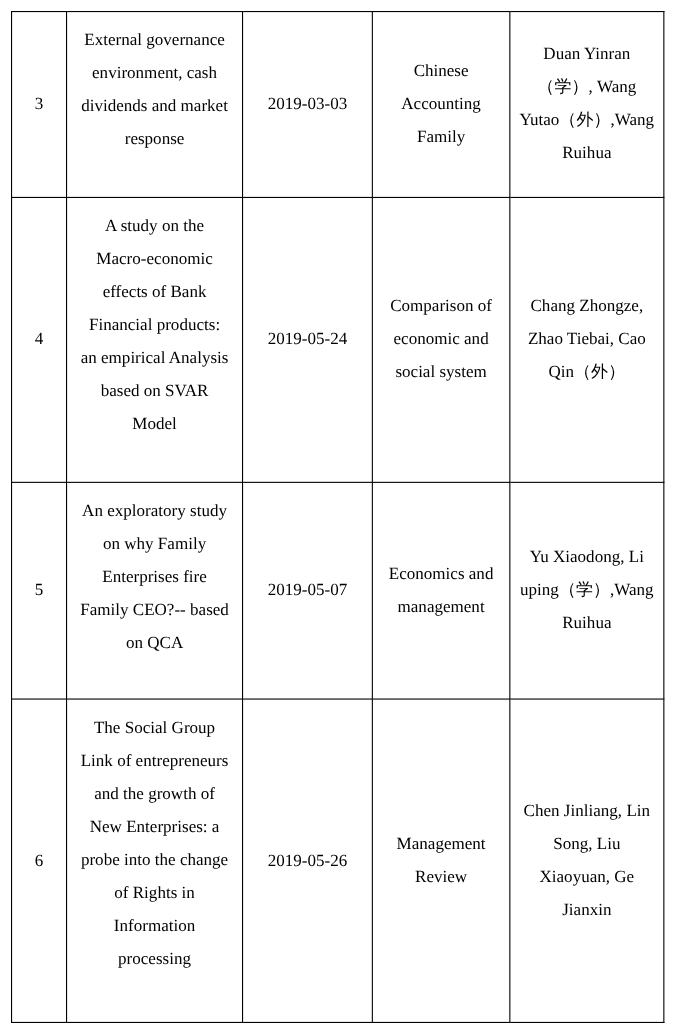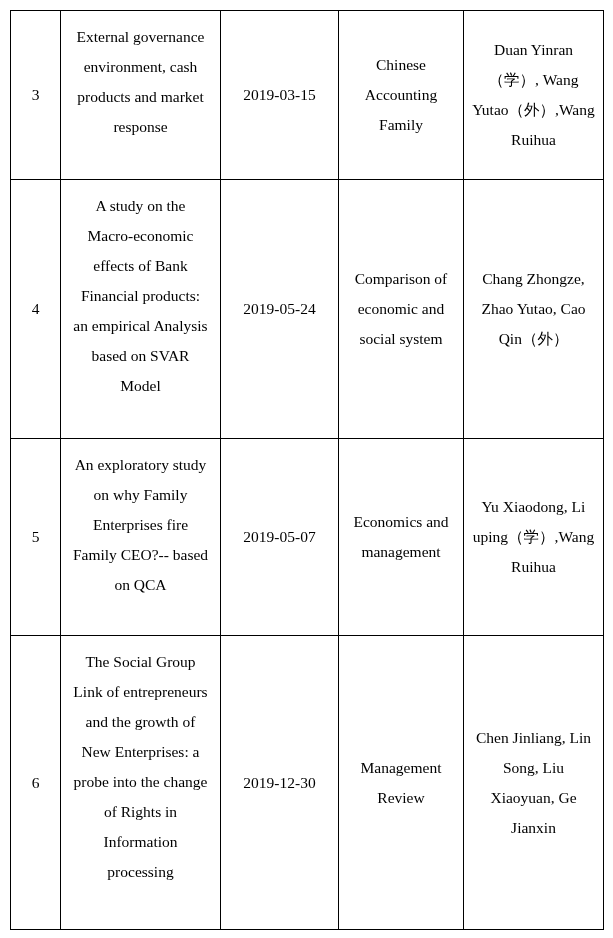--- a/index.html
+++ b/index.html
@@ -59,23 +59,23 @@
     <col class="c-title">
     <col class="c-date">
     <col class="c-journal">
     <col class="c-authors">
   </colgroup>
   <tbody>
     <tr class="r-3">
       <td class="no-cell">3</td>
       <td class="title-cell">External governance
 environment, cash
-products and market
+dividends and market
 response</td>
-      <td class="date-cell">2019-03-15</td>
+      <td class="date-cell">2019-03-03</td>
       <td class="journal-cell">Chinese
 Accounting
 Family</td>
       <td class="authors-cell">Duan Yinran
 （学）, Wang
 Yutao（外）,Wang
 Ruihua</td>
     </tr>
     <tr class="r-4">
       <td class="no-cell">4</td>
@@ -84,21 +84,21 @@
 effects of Bank
 Financial products:
 an empirical Analysis
 based on SVAR
 Model</td>
       <td class="date-cell">2019-05-24</td>
       <td class="journal-cell">Comparison of
 economic and
 social system</td>
       <td class="authors-cell">Chang Zhongze,
-Zhao Yutao, Cao
+Zhao Tiebai, Cao
 Qin（外）</td>
     </tr>
     <tr class="r-5">
       <td class="no-cell">5</td>
       <td class="title-cell">An exploratory study
 on why Family
 Enterprises fire
 Family CEO?-- based
 on QCA</td>
       <td class="date-cell">2019-05-07</td>
@@ -111,21 +111,21 @@
     <tr class="r-6">
       <td class="no-cell">6</td>
       <td class="title-cell">The Social Group
 Link of entrepreneurs
 and the growth of
 New Enterprises: a
 probe into the change
 of Rights in
 Information
 processing</td>
-      <td class="date-cell">2019-12-30</td>
+      <td class="date-cell">2019-05-26</td>
       <td class="journal-cell">Management
 Review</td>
       <td class="authors-cell">Chen Jinliang, Lin
 Song, Liu
 Xiaoyuan, Ge
 Jianxin</td>
     </tr>
   </tbody>
 </table>
 

